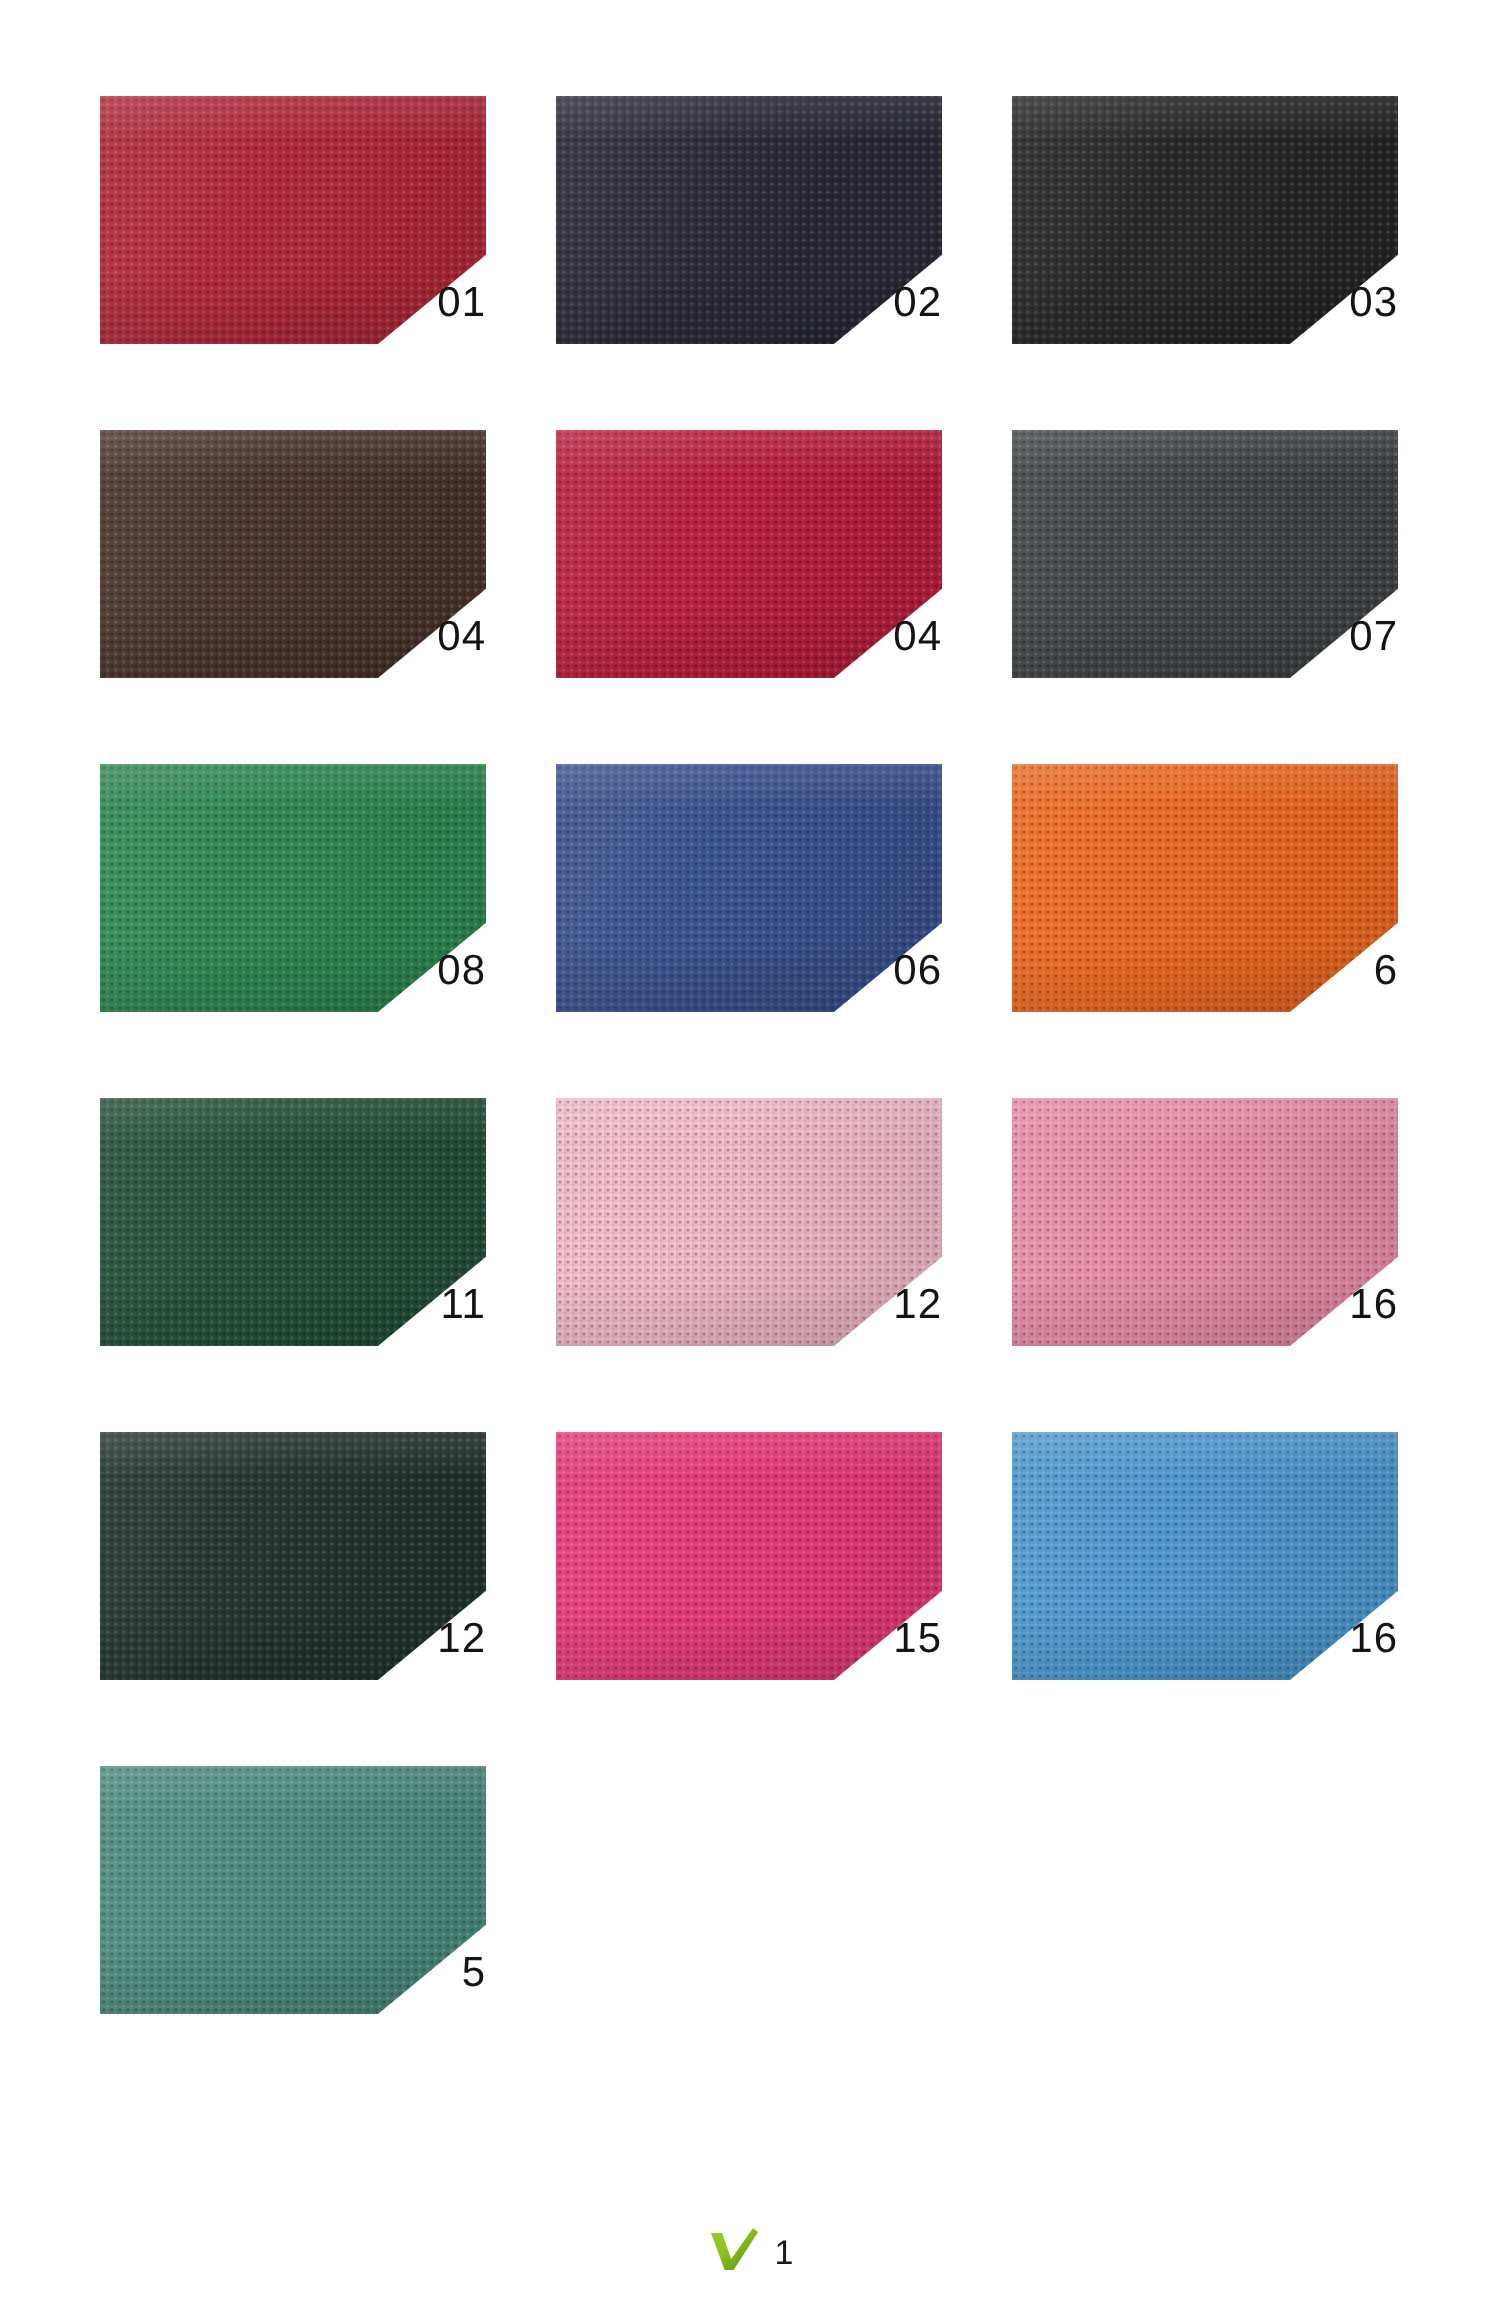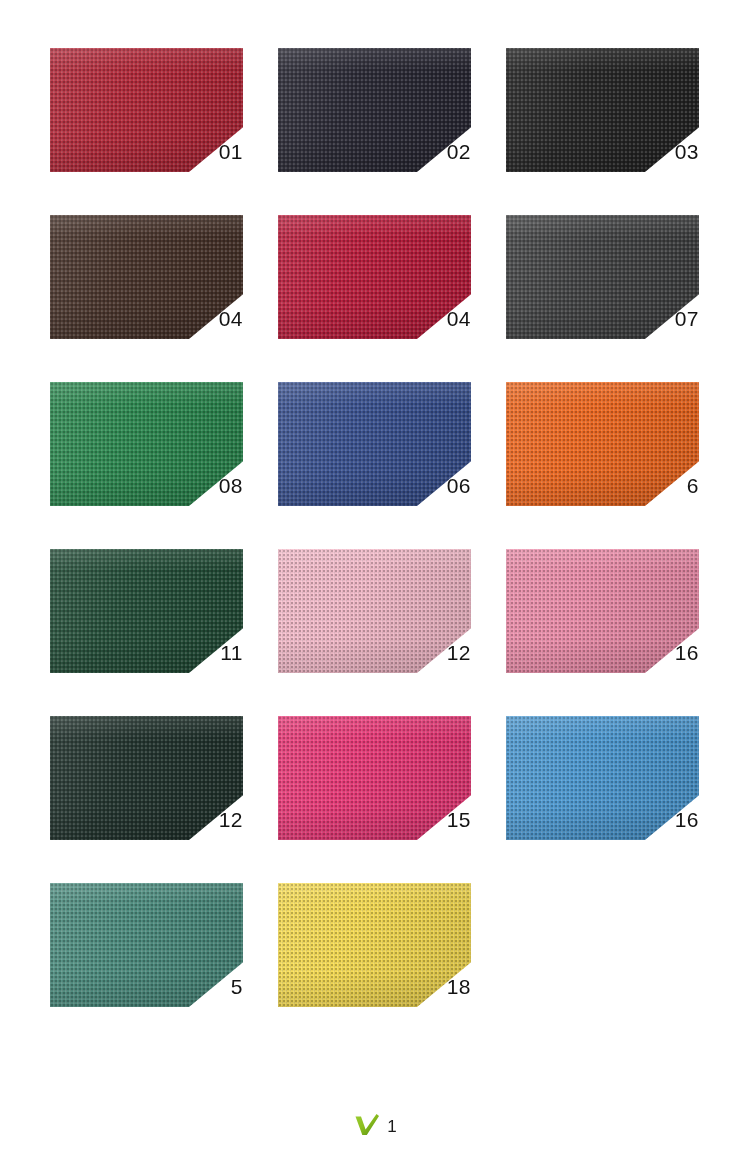--- a/index.html
+++ b/index.html
@@ -242,27 +242,20 @@
     </div>
 
     <div class="swatch-cell">
       <div class="chip" style="background-color: rgb(77, 142, 128);">
         <div class="chip-texture"></div>
         <div class="chip-shade"></div>
       </div>
       <span class="swatch-number">5</span>
     </div>
 
-    <div class="swatch-cell">
-      <div class="chip" style="background-color: rgb(248, 221, 83);">
-        <div class="chip-texture"></div>
-        <div class="chip-shade"></div>
-      </div>
-      <span class="swatch-number">18</span>
-    </div>
 
   </div>
 
   <div class="footer">
     <svg class="brand-logo" viewBox="0 0 28 26" aria-hidden="true">
       <defs>
         <linearGradient id="vgrad" x1="0" y1="0" x2="1" y2="1">
           <stop offset="0%" stop-color="#9acd32"></stop>
           <stop offset="45%" stop-color="#8dbf1e"></stop>
           <stop offset="100%" stop-color="#4f8a10"></stop>

